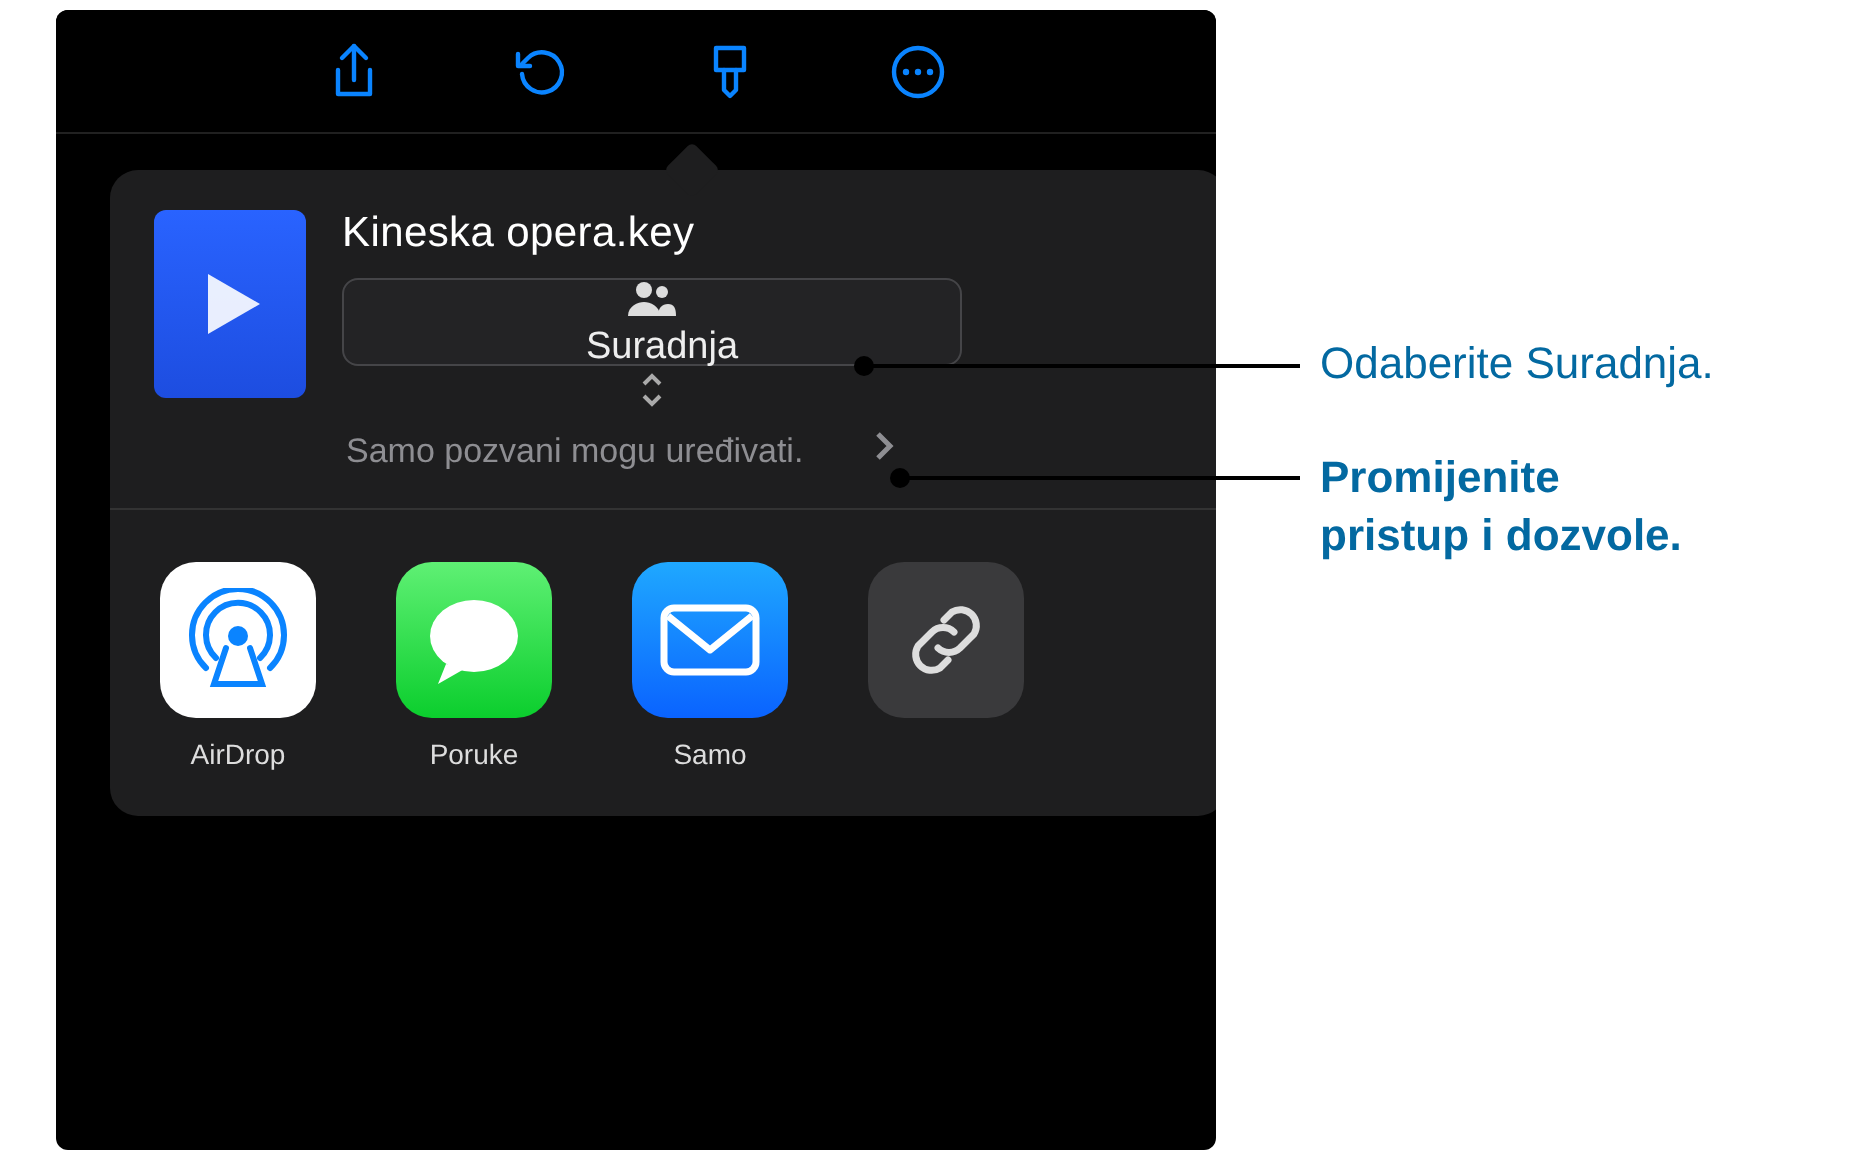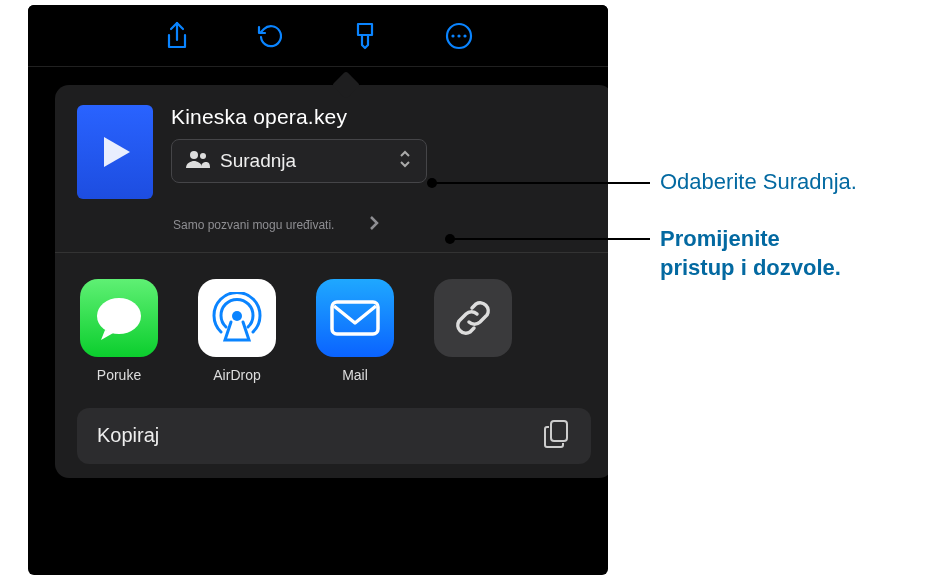--- a/index.html
+++ b/index.html
@@ -74,36 +74,37 @@
   }
   .collab-picker {
     border: 1px solid #454548;
     border-radius: 8px;
     height: 44px;
     display: flex;
     align-items: center;
     padding: 0 14px;
     background: #232325;
     cursor: pointer;
-    width: 256px;
+    width: 310px;
+    flex-direction: column;
   }
   .collab-picker .label {
     color: #eee;
     font-size: 19px;
     margin-left: 10px;
     flex: 1;
   }
   .people-icon svg { fill: #ddd; }
   .updown svg { stroke: #aaa; }
   .permissions-row {
     padding: 4px 22px 18px 118px;
     display: flex;
     align-items: center;
     color: #8e8e92;
-    font-size: 12px;
+    font-size: 17px;
     cursor: pointer;
     gap: 29px;
   }
   .permissions-row .chev { margin-left: 6px; color:#8e8e92;}
   .divider { height: 1px; background: #333; margin: 0; }
   .app-row {
     display: flex;
     gap: 34px;
     padding: 26px 22px 18px 22px;
     overflow: hidden;
@@ -230,71 +231,62 @@
         <svg width="10" height="16" fill="none" stroke="#8e8e92" stroke-width="2.5">
             <path d="M2 2l6 6-6 6"></path>
           </svg>
       </span>
     </div>
 
     <div class="divider"></div>
 
     <div class="app-row">
       <div class="app-item">
-        <div class="app-icon messages-bg">
-          <svg width="52" height="48" fill="#fff">
-              <ellipse cx="26" cy="22" rx="22" ry="18"></ellipse>
-              <path d="M12 36l-4 10 14-8z"></path>
-            </svg>
-        </div>
-        <div class="app-label">Poruke</div>
-      </div>
-
-      <div class="app-item">
         <div class="app-icon airdrop-bg">
           <svg width="52" height="52" fill="none" stroke="#0a84ff" stroke-width="3" stroke-linecap="round">
             <circle cx="26" cy="24" r="5" fill="#0a84ff" stroke="none"></circle>
             <path d="M15 35a16 16 0 1 1 22 0"></path>
             <path d="M10 40a23 23 0 1 1 32 0"></path>
             <path d="M20 30l-6 18h24l-6-18"></path>
           </svg>
         </div>
         <div class="app-label">AirDrop</div>
       </div>
 
       <div class="app-item">
+        <div class="app-icon messages-bg">
+          <svg width="52" height="48" fill="#fff">
+              <ellipse cx="26" cy="22" rx="22" ry="18"></ellipse>
+              <path d="M12 36l-4 10 14-8z"></path>
+            </svg>
+        </div>
+        <div class="app-label">Poruke</div>
+      </div>
+
+      <div class="app-item">
         <div class="app-icon mail-bg">
           <svg width="54" height="40" fill="none" stroke="#fff" stroke-width="3.5" stroke-linejoin="round">
             <rect x="4" y="4" width="46" height="32" rx="5"></rect>
             <path d="M6 8l21 17L48 8"></path>
           </svg>
         </div>
-        <div class="app-label">Mail</div>
+        <div class="app-label">Samo</div>
       </div>
 
       <div class="app-item">
         <div class="app-icon link-bg">
           <svg width="44" height="44" fill="none" stroke="#ddd" stroke-width="3.5" stroke-linecap="round">
             <path d="M18 26a8 8 0 0 0 11 0l7-7a8 8 0 0 0-11-11l-4 4"></path>
             <path d="M26 18a8 8 0 0 0-11 0l-7 7a8 8 0 0 0 11 11l4-4"></path>
           </svg>
         </div>
       </div>
 
     </div>
 
-    <div class="action-row">
-      <span class="label">Kopiraj</span>
-      <span>
-        <svg width="28" height="30" fill="none" stroke="#ccc" stroke-width="2">
-          <rect x="8" y="2" width="16" height="20" rx="3"></rect>
-          <path d="M6 8H4a2 2 0 0 0-2 2v16a2 2 0 0 0 2 2h14a2 2 0 0 0 2-2v-2"></path>
-        </svg>
-      </span>
-    </div>
   </div>
 </div>
 
 <div class="callout-line" style="left:432px; top:182px; width:218px;">
   <div class="dot"></div>
 </div>
 <div class="callout-text" style="left:660px; top:168px;">Odaberite Suradnja.</div>
 
 <div class="callout-line" style="left:450px; top:238px; width:200px;">
   <div class="dot"></div>

